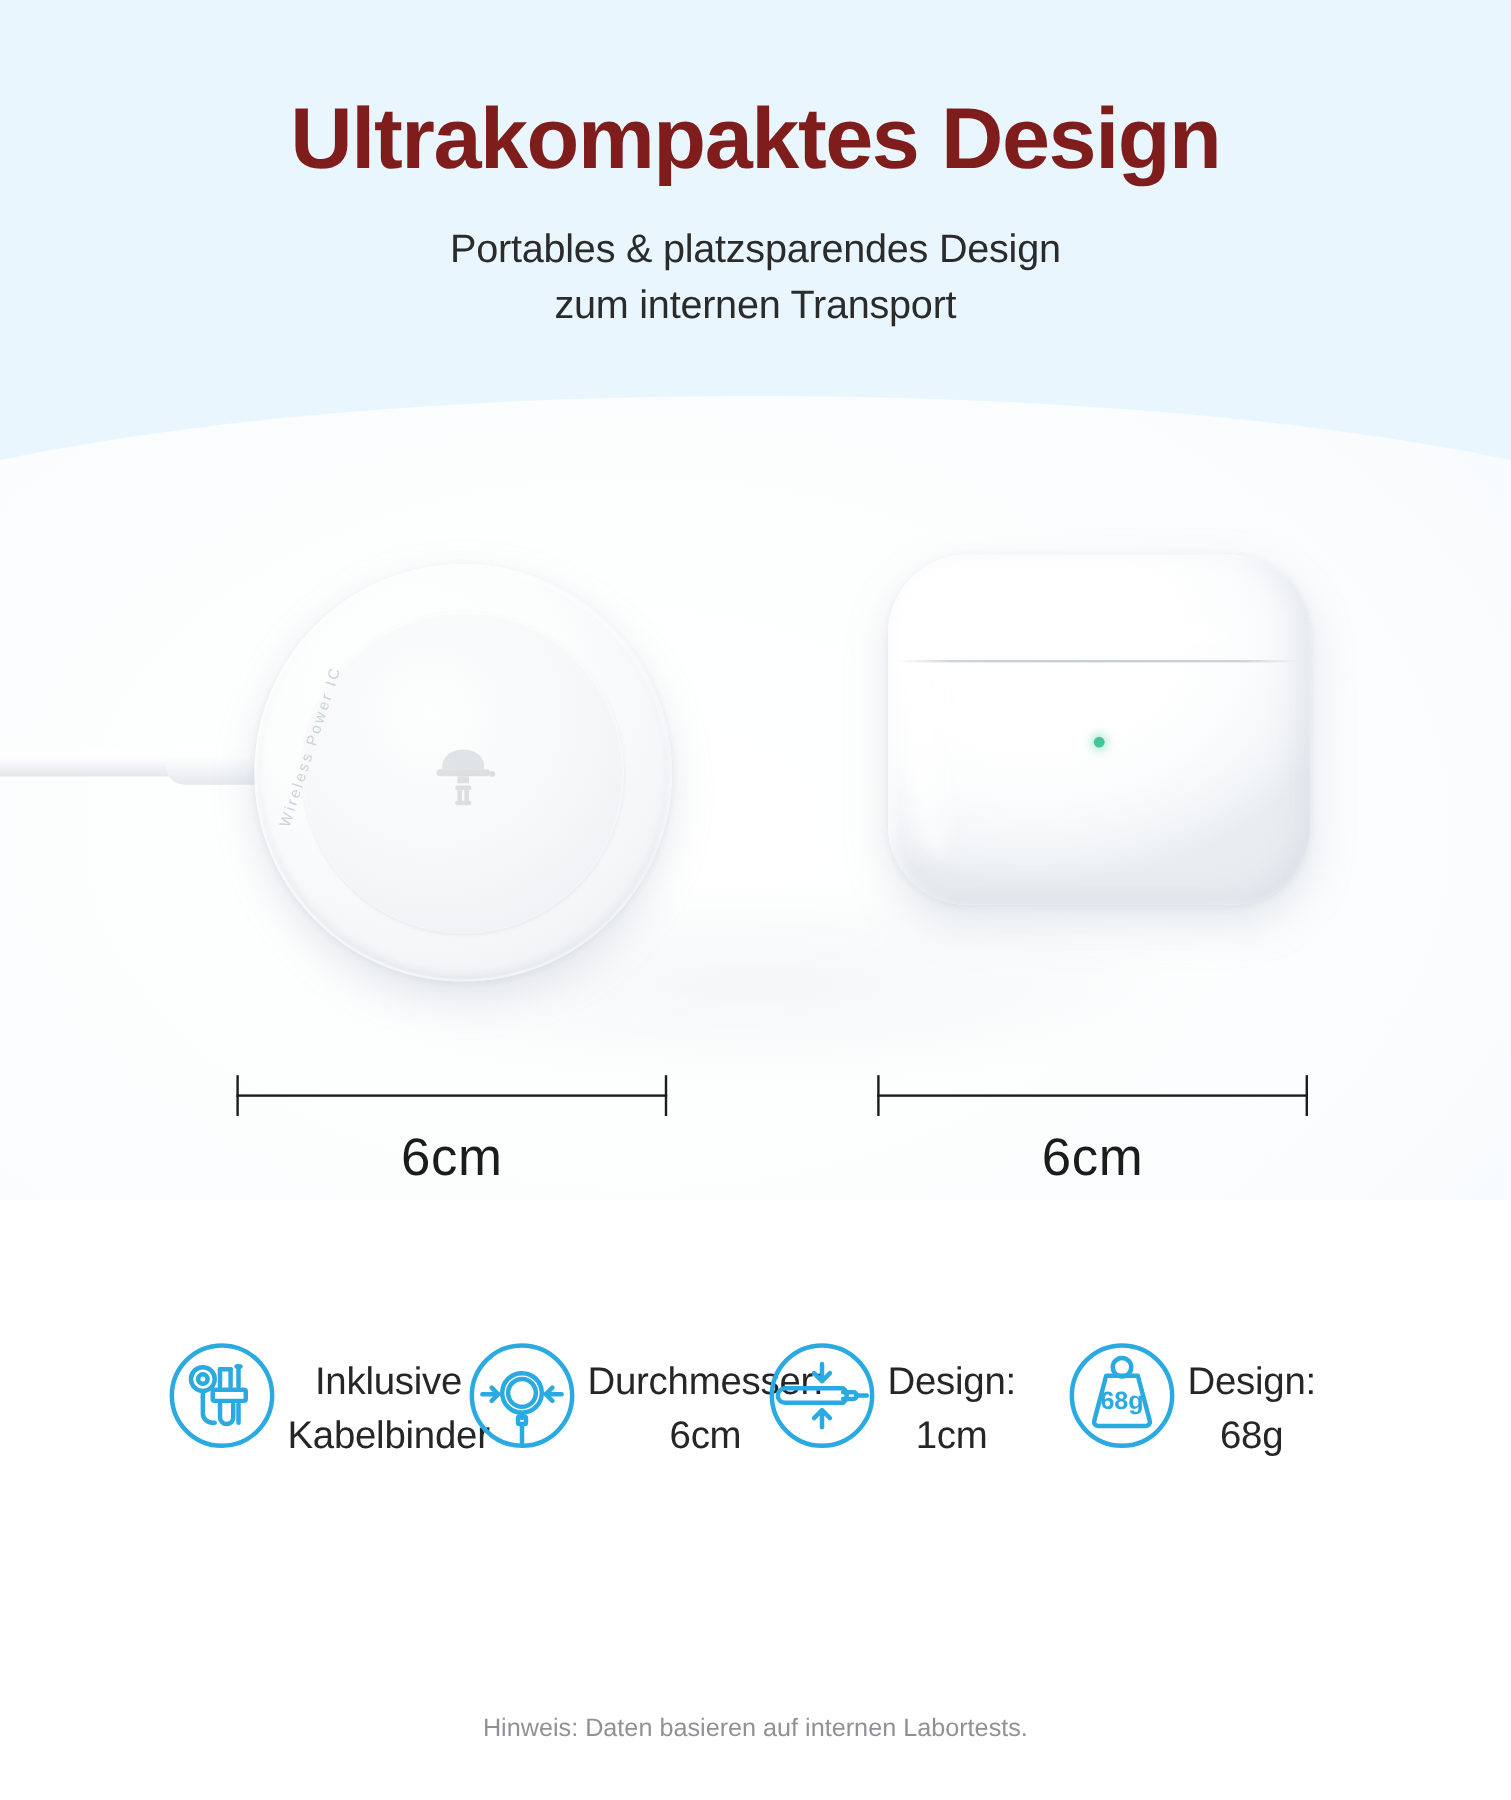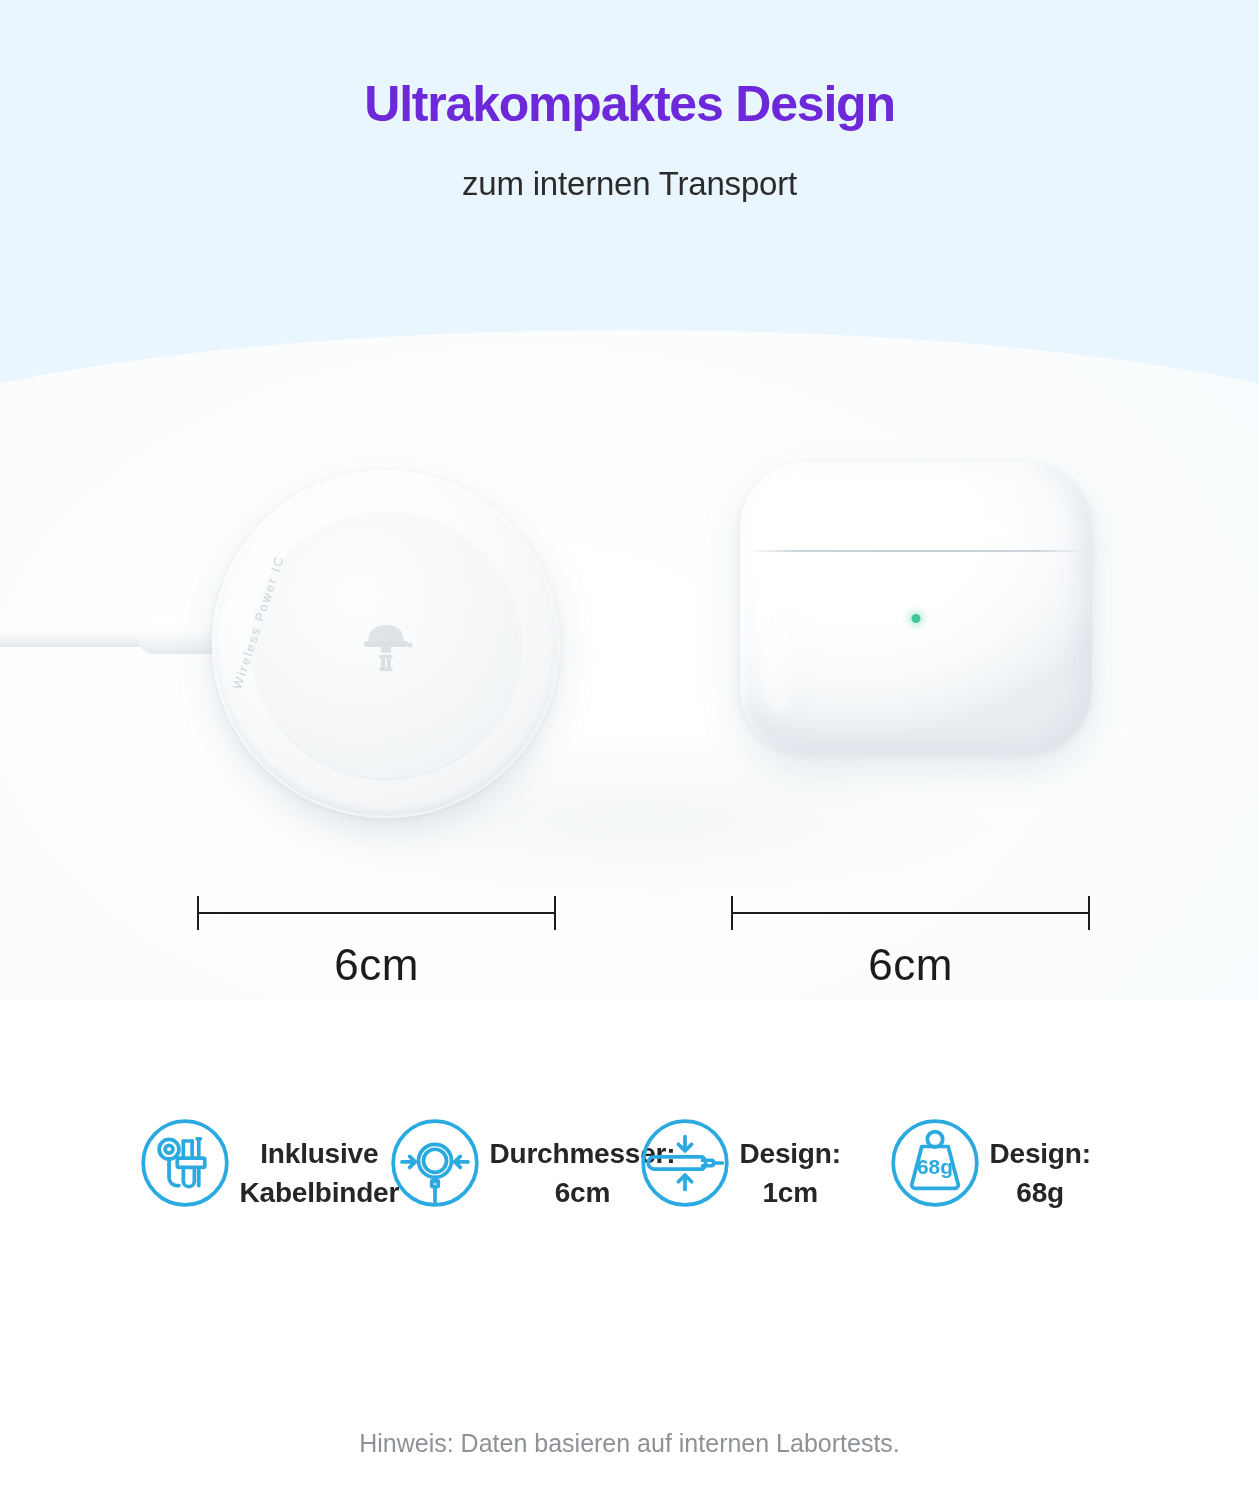--- a/index.html
+++ b/index.html
@@ -29,24 +29,24 @@
   }
   #bg-soft-shadow {
     position:absolute; left:8%; top:700px; width:84%; height:240px;
     background:radial-gradient(ellipse 50% 50% at 50% 50%, rgba(196,208,216,.17) 0%, rgba(196,208,216,0) 72%);
   }
 
   
   #header { position:absolute; left:0; right:0; top:0; text-align:center; z-index:5; }
   #title {
     margin-top:78px;
-    font-size:50px;
+    font-size:72px;
     font-weight:bold;
     letter-spacing:-1.2px;
-    color:#6d28d9;
+    color:#7f1d1d;
     line-height:1.06;
   }
   #subtitle {
     margin-top:30px;
     font-size:33px;
     font-weight:400;
     color:#2b2b2b;
     line-height:1.42;
     letter-spacing:-.2px;
   }
@@ -157,41 +157,42 @@
   #dim-right { left:731px; width:359px; }
 
   
   #features {
     position:absolute; left:0; right:0; top:1108px; height:240px; z-index:7;
     display:flex; justify-content:center; align-items:flex-start;
   }
   .feature { width:250px; display:flex; align-items:center; }
   .feature-icon { width:110px; height:110px; }
   .feature-label {
-    margin-top:21px; text-align:center; font-size:28px; line-height:1.38;
-    color:#262626; font-weight:700; letter-spacing:-.2px; white-space:pre-line;
+    margin-top:21px; text-align:center; font-size:32px; line-height:1.38;
+    color:#262626; font-weight:400; letter-spacing:-.2px; white-space:pre-line;
   }
 
   
   #footer {
     position:absolute; left:0; right:0; top:1425px; text-align:center; z-index:7;
-    font-size:25px; line-height:1.5; color:#8e9296; font-weight:400;
+    font-size:21px; line-height:1.5; color:#8e9296; font-weight:400;
   }
 </style>
 </head>
 <body>
 
 <div id="bg-base"></div>
 <div id="bg-white-ellipse"></div>
 <div id="bg-lower-white"></div>
 <div id="bg-soft-shadow"></div>
 
 <div id="header">
   <div id="title">Ultrakompaktes Design</div>
   <div id="subtitle">
+    <div>Portables &amp; platzsparendes Design</div>
     <div>zum internen Transport</div>
   </div>
 </div>
 
 <div id="products">
 
   <div id="cable-wrap">
     <div id="cable-cord"></div>
     <div id="cable-connector"></div>
   </div>

